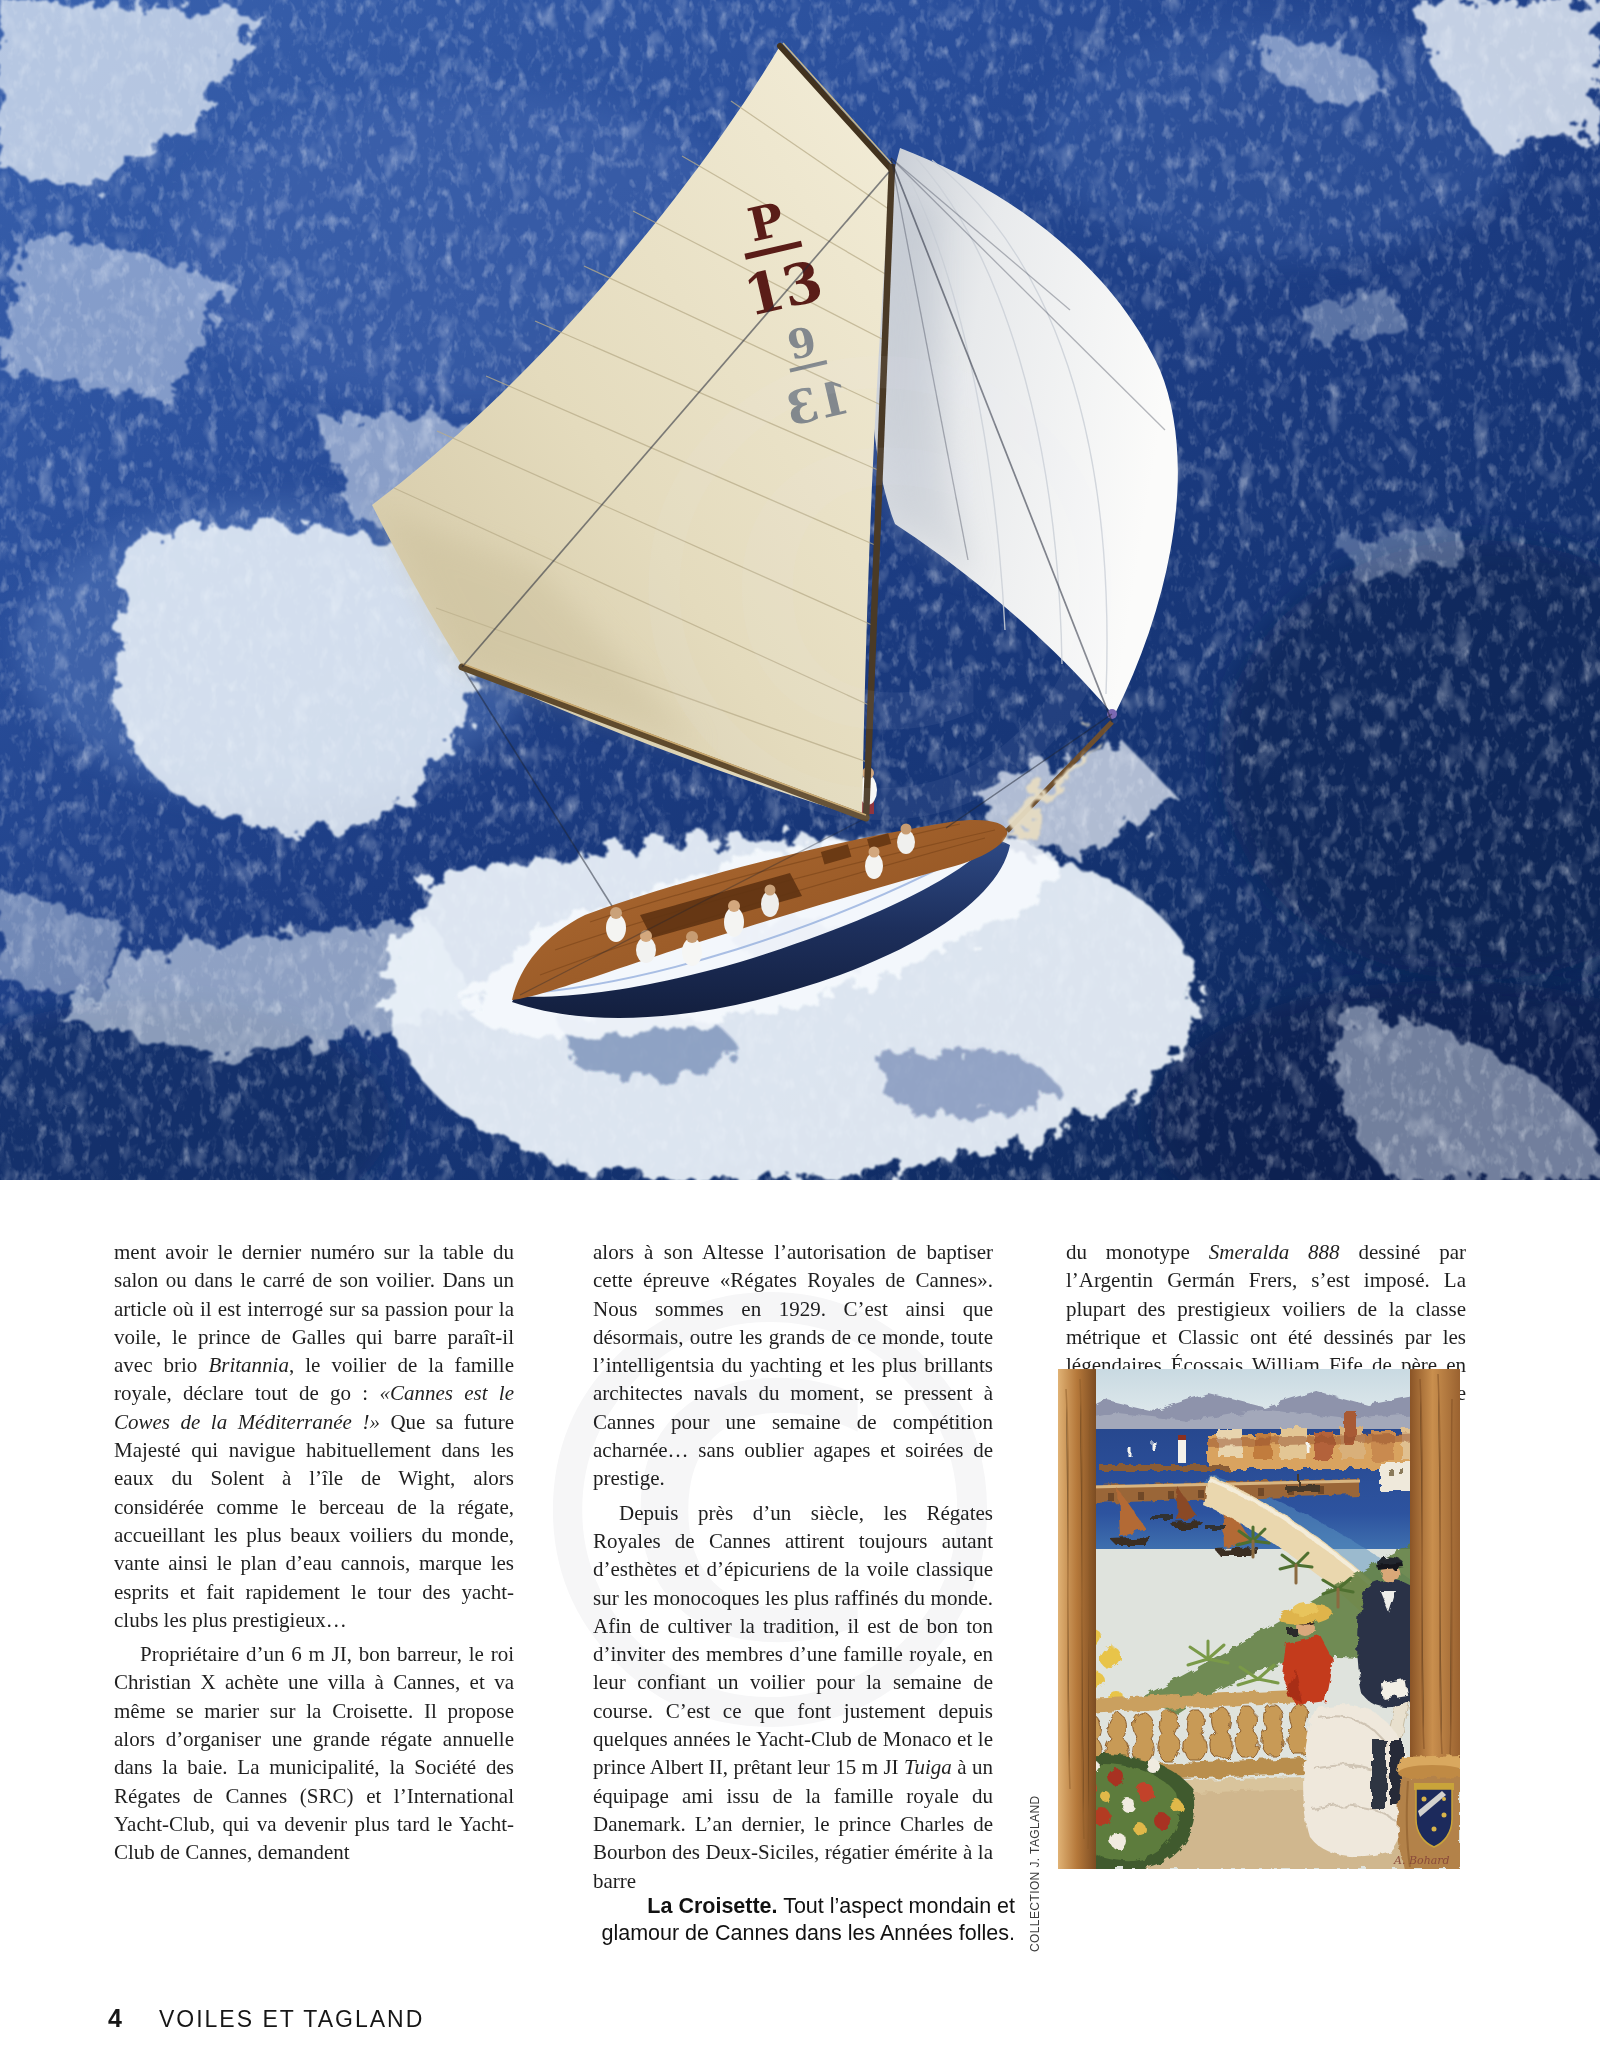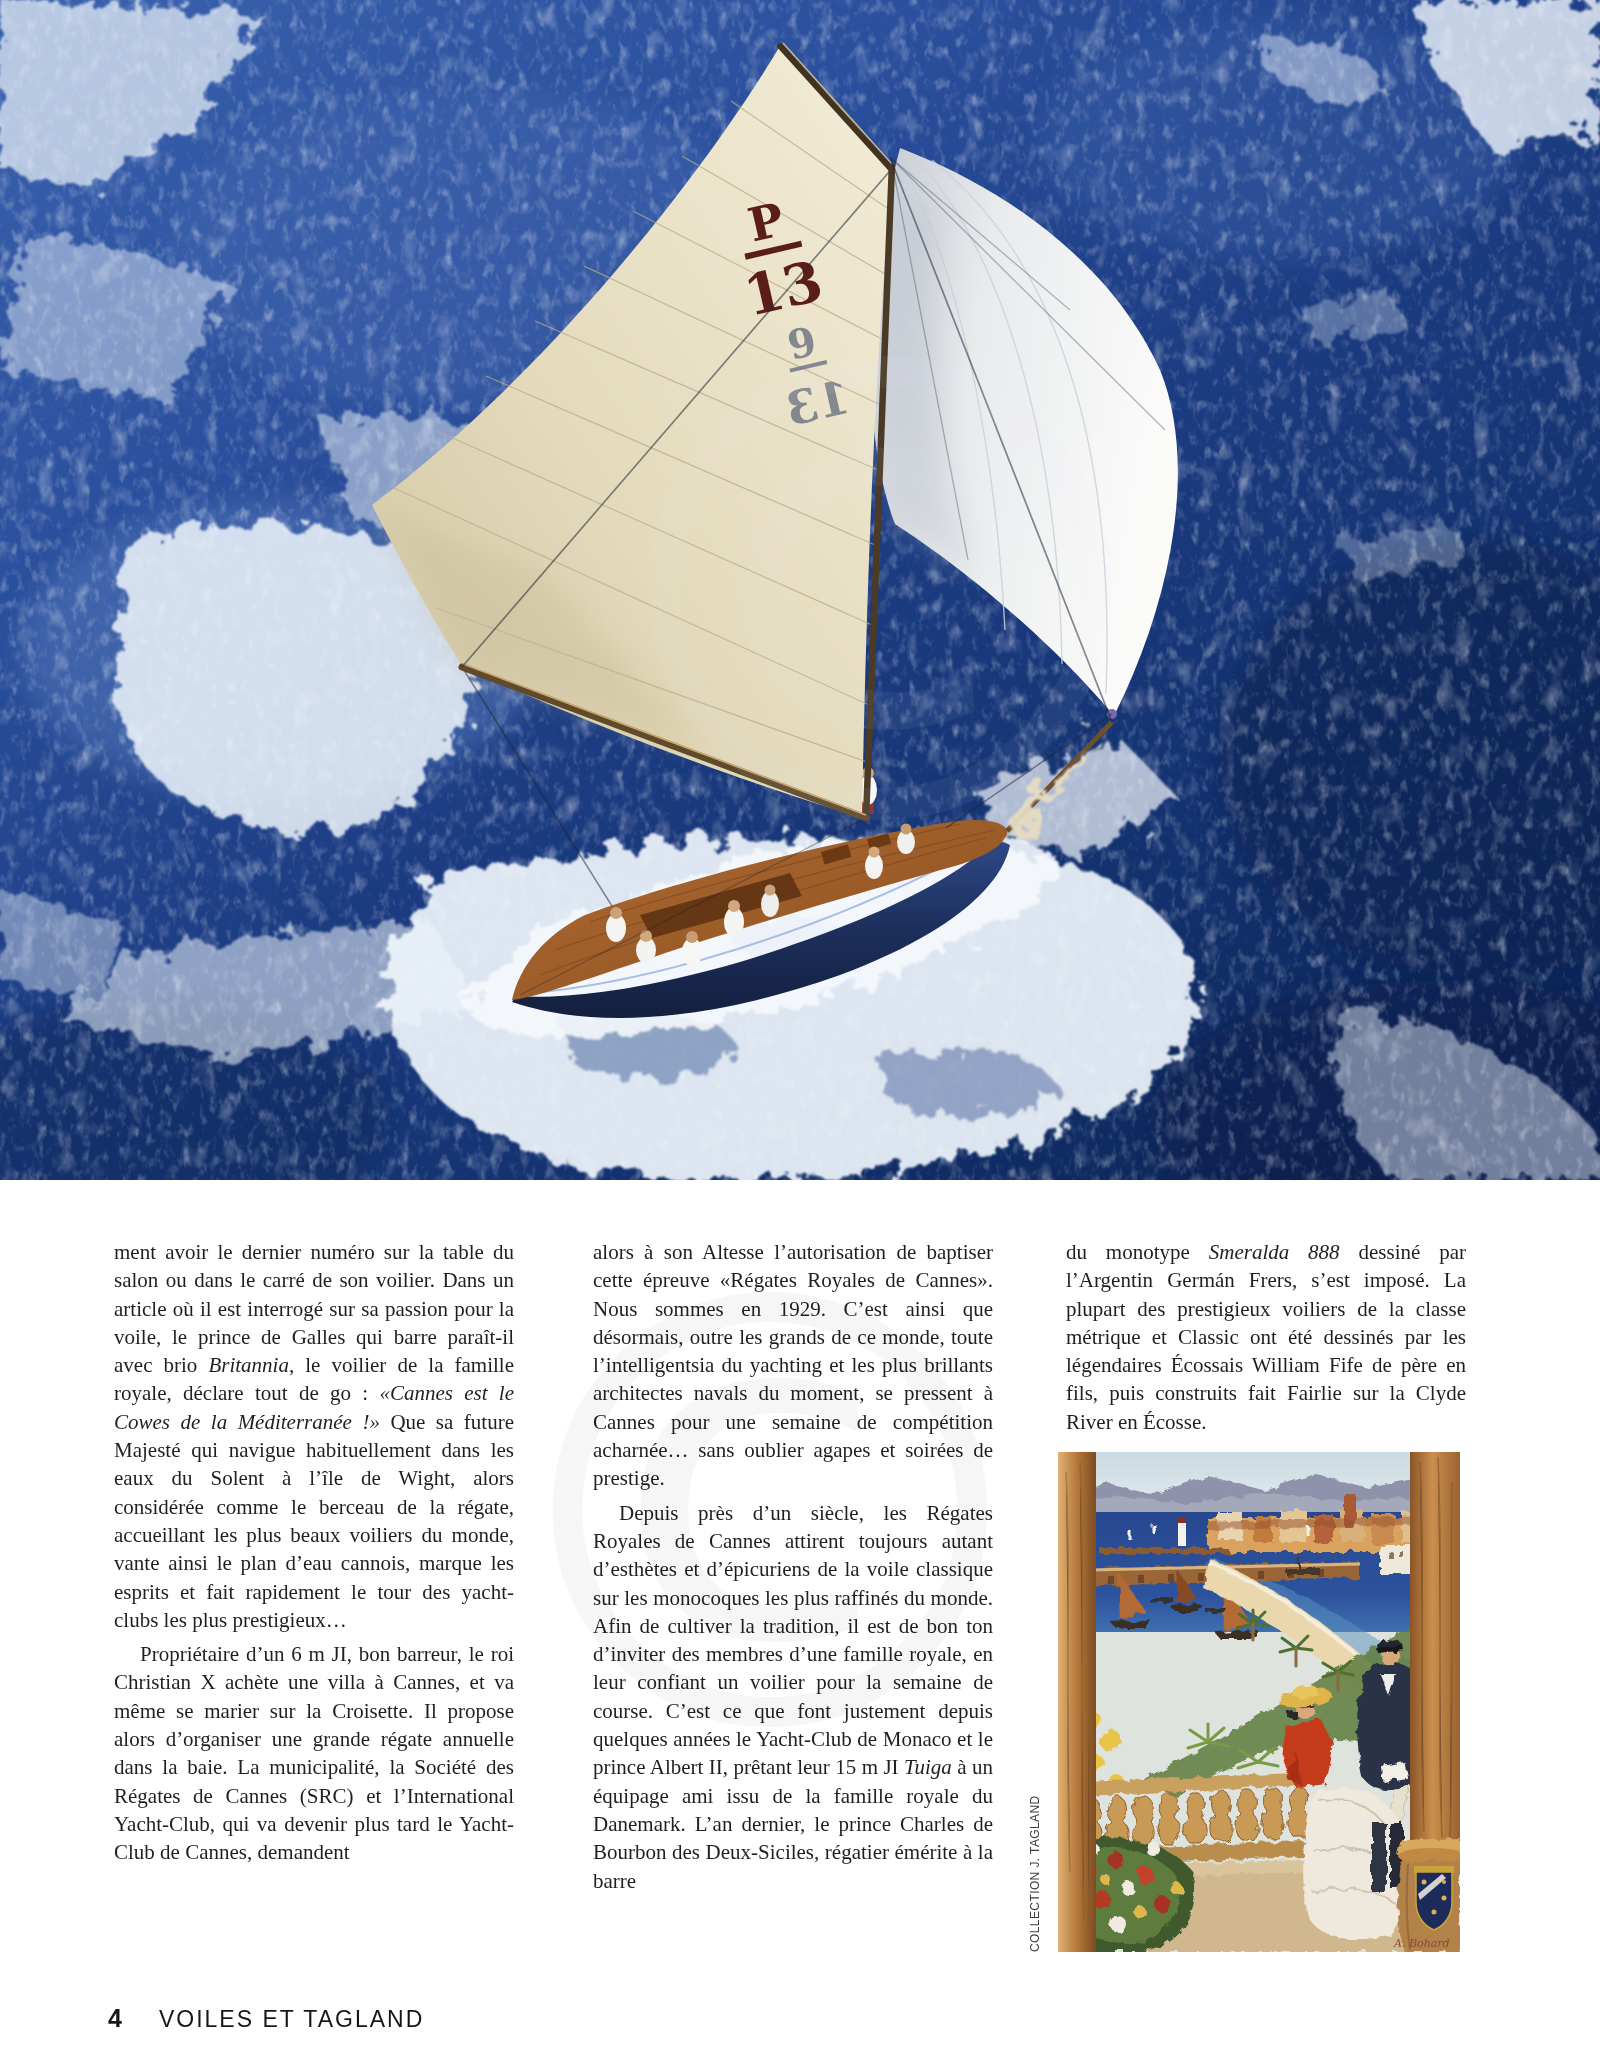--- a/index.html
+++ b/index.html
@@ -16,21 +16,21 @@
   #col2{left:587px;height:664px;}
   #col3{left:1060px;height:215px;}
   .subhead{font-family:"DejaVu Serif",serif;font-weight:700;color:#141414;
            font-size:31px;line-height:38px;text-align:center;margin:27px 0 21px 0;}
   .caption{position:absolute;left:585px;top:1893px;width:430px;text-align:right;
            font-family:"Liberation Sans",sans-serif;font-size:21.5px;line-height:27px;color:#111;}
   .caption .lead{font-weight:700;}
   .credit{position:absolute;left:1028px;top:1787px;height:165px;
           font-family:"Liberation Sans",sans-serif;font-size:12px;letter-spacing:.4px;color:#3c3c3c;
           writing-mode:vertical-rl;transform:rotate(180deg);white-space:nowrap;}
-  .painting{position:absolute;left:1058px;top:1452px;width:402px;height:492px;}
+  .painting{position:absolute;left:1058px;top:1369px;width:402px;height:492px;}
   .footer{position:absolute;left:108px;top:2004px;display:flex;align-items:baseline;
           font-family:"Liberation Sans",sans-serif;color:#161616;}
   .footer .num{font-size:25px;font-weight:700;}
   .footer .mag{font-size:23px;letter-spacing:2px;margin-left:37px;}
   .wm{position:absolute;font-family:"DejaVu Sans",sans-serif;pointer-events:none;user-select:none;}
   .wm-text{left:470px;top:1170px;font-size:600px;color:rgba(20,30,60,.04);}
 </style>
 </head>
 <body>
 
@@ -237,20 +237,23 @@
 
   <div class="col" id="col2">
     <p><span>alors à son Altesse l’autorisation de baptiser cette épreuve «Régates Royales de Cannes». Nous sommes en 1929. C’est ainsi que désormais, outre les grands de ce monde, toute l’intelligentsia du yachting et les plus brillants architectes navals du moment, se pressent à Cannes pour une semaine de compétition acharnée… sans oublier agapes et soirées de prestige.</span></p>
     <p class="ind"><span>Depuis près d’un siècle, les Régates Royales de Cannes attirent toujours autant d’esthètes et d’épicuriens de la voile classique sur les monocoques les plus raffinés du monde. Afin de cultiver la tradition, il est de bon ton d’inviter des membres d’une famille royale, en leur confiant un voilier pour la semaine de course. C’est ce que font justement depuis quelques années le Yacht-Club de Monaco et le prince Albert II, prêtant leur 15 m JI </span><span class="it">Tuiga</span><span> à un équipage ami issu de la famille royale du Danemark. L’an dernier, le prince Charles de Bourbon des Deux-Siciles, régatier émérite à la barre</span></p>
   </div>
 
   <div class="col" id="col3">
     <p><span>du monotype </span><span class="it">Smeralda 888</span><span> dessiné par l’Argentin Germán Frers, s’est imposé. La plupart des prestigieux voiliers de la classe métrique et Classic ont été dessinés par les légendaires Écossais William Fife de père en fils, puis construits fait Fairlie sur la Clyde River en Écosse.</span></p>
   </div>
 
+  <div class="caption">
+    <span class="lead">La Croisette.</span><span> Tout l’aspect mondain et glamour de Cannes dans les Années folles.</span>
+  </div>
 
   <div class="credit">COLLECTION J. TAGLAND</div>
 
   <div class="painting">
     <svg width="402" height="500" viewBox="0 0 402 500">
       <defs>
         <linearGradient id="pSky" x1="0" y1="0" x2="0" y2="1">
           <stop offset="0" stop-color="#c9dae2"></stop>
             <stop offset="1" stop-color="#e4ecee"></stop>
         </linearGradient>

